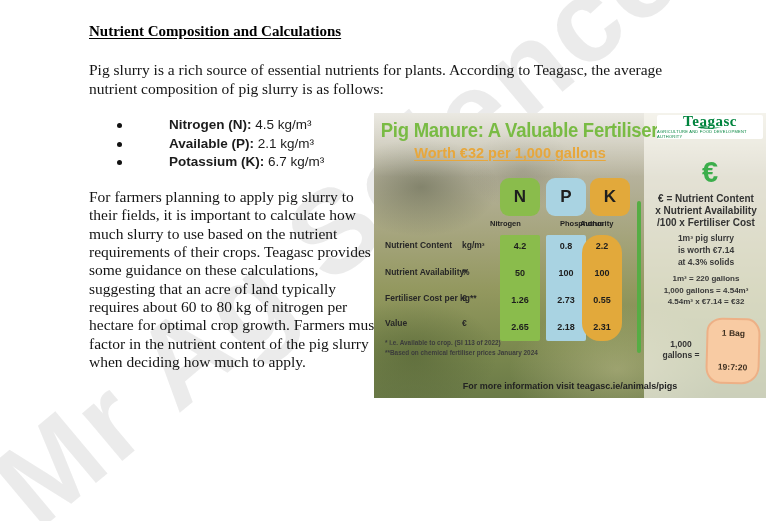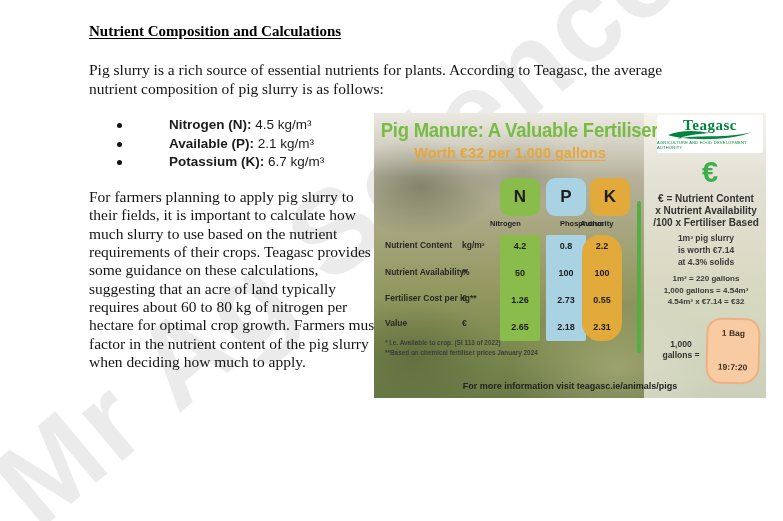--- a/index.html
+++ b/index.html
@@ -55,21 +55,21 @@
   .ig-title{
     position:absolute;left:0;top:6px;width:272px;text-align:center;
     font-weight:bold;font-size:19.5px;color:#79bb44;
     transform:scaleX(.95);transform-origin:center;letter-spacing:-.3px;white-space:nowrap;
   }
   .ig-subtitle{
     position:absolute;left:0;top:32px;width:272px;text-align:center;
     font-weight:bold;font-size:14.5px;color:#e7a73c;
     text-decoration:underline;text-underline-offset:2px;white-space:nowrap;
   }
-  .logo-box{position:absolute;left:283px;top:2px;width:106px;height:38px;background:#ffffff;
+  .logo-box{position:absolute;left:283px;top:2px;width:106px;height:24px;background:#ffffff;
     display:flex;flex-direction:column;align-items:center;justify-content:center;border-radius:2px;}
   .logo-word{font-family:"Liberation Serif",serif;font-weight:bold;font-size:15px;color:#00843d;
     line-height:13px;letter-spacing:.5px;}
   .logo-swoosh{margin-top:-2px;}
   .logo-tagline{font-size:4px;color:#00843d;letter-spacing:.25px;text-transform:uppercase;line-height:5px;}
   .euro-big{position:absolute;left:283px;top:44px;width:106px;text-align:center;
     font-weight:bold;font-size:29px;color:#3cae4c;line-height:30px;}
   .side-block{position:absolute;left:276px;width:112px;text-align:center;
     font-weight:bold;color:#333333;}
   .formula{top:80px;font-size:10px;line-height:12px;}
@@ -161,21 +161,21 @@
         <path d="M1 5 C12 0 30 0 42 3 C30 4 16 6 10 9 C30 4 60 9 85 2 C64 11 18 11 1 5 Z" fill="#00843d"></path>
       </svg>
       <div class="logo-tagline">Agriculture and Food Development Authority</div>
     </div>
 
     <div class="euro-big">€</div>
 
     <div class="side-block formula">
       <div>€ = Nutrient Content</div>
       <div>x Nutrient Availability</div>
-      <div>/100 x Fertiliser Based</div>
+      <div>/100 x Fertiliser Cost</div>
     </div>
 
     <div class="side-block facts">
       <div>1m³ pig slurry</div>
       <div>is worth €7.14</div>
       <div>at 4.3% solids</div>
     </div>
 
     <div class="side-block math">
       <div>1m³ = 220 gallons</div>

